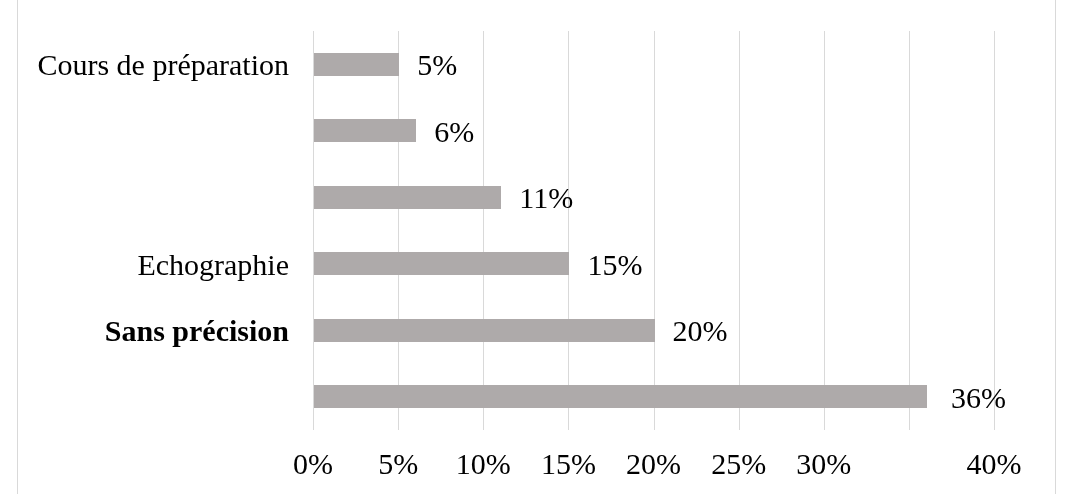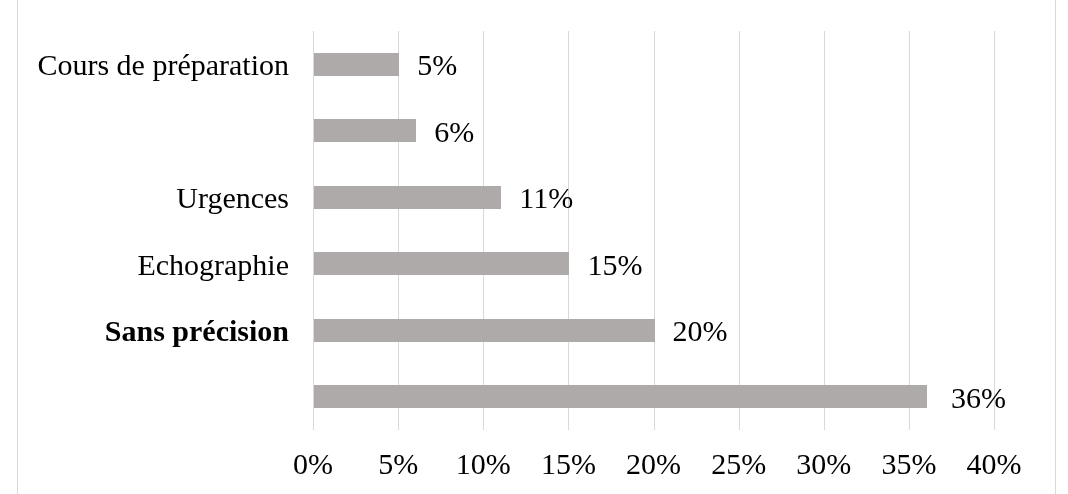--- a/index.html
+++ b/index.html
@@ -40,34 +40,32 @@
   <div class="axis-line"></div>
 
   <div class="bar" style="left: 314px; width: 85.125px; top: 52.9167px;"></div>
   <div class="bar" style="left: 314px; width: 102.15px; top: 119.35px;"></div>
   <div class="bar" style="left: 314px; width: 187.275px; top: 185.783px;"></div>
   <div class="bar" style="left: 314px; width: 255.375px; top: 252.217px;"></div>
   <div class="bar" style="left: 314px; width: 340.5px; top: 318.65px;"></div>
   <div class="bar" style="left: 314px; width: 612.9px; top: 385.083px;"></div>
 
   <div class="cat-label" style="top: 50.4167px;">Cours de préparation</div>
-  <div class="cat-label" style="top: 183.283px;">Urgences</div>
   <div class="cat-label" style="top: 249.717px;">Echographie</div>
   <div class="cat-label" style="top: 316.15px; font-weight: bold;">Sans précision</div>
 
   <div class="value-label" style="left: 417.125px; top: 50.4167px;">5%</div>
   <div class="value-label" style="left: 434.15px; top: 116.85px;">6%</div>
   <div class="value-label" style="left: 519.275px; top: 183.283px;">11%</div>
   <div class="value-label" style="left: 587.375px; top: 249.717px;">15%</div>
   <div class="value-label" style="left: 672.5px; top: 316.15px;">20%</div>
   <div class="value-label" style="left: 944.9px; top: 382.583px; margin-left: 6px;">36%</div>
 
   <div class="tick-label" style="left: 273px;">0%</div>
   <div class="tick-label" style="left: 358.125px;">5%</div>
   <div class="tick-label" style="left: 443.25px;">10%</div>
   <div class="tick-label" style="left: 528.375px;">15%</div>
   <div class="tick-label" style="left: 613.5px;">20%</div>
   <div class="tick-label" style="left: 698.625px;">25%</div>
   <div class="tick-label" style="left: 783.75px;">30%</div>
-  <div class="tick-label" style="left: 868.875px;">35%</div>
   <div class="tick-label" style="left: 954px;">40%</div>
 
 </div>
 
 </body></html>

